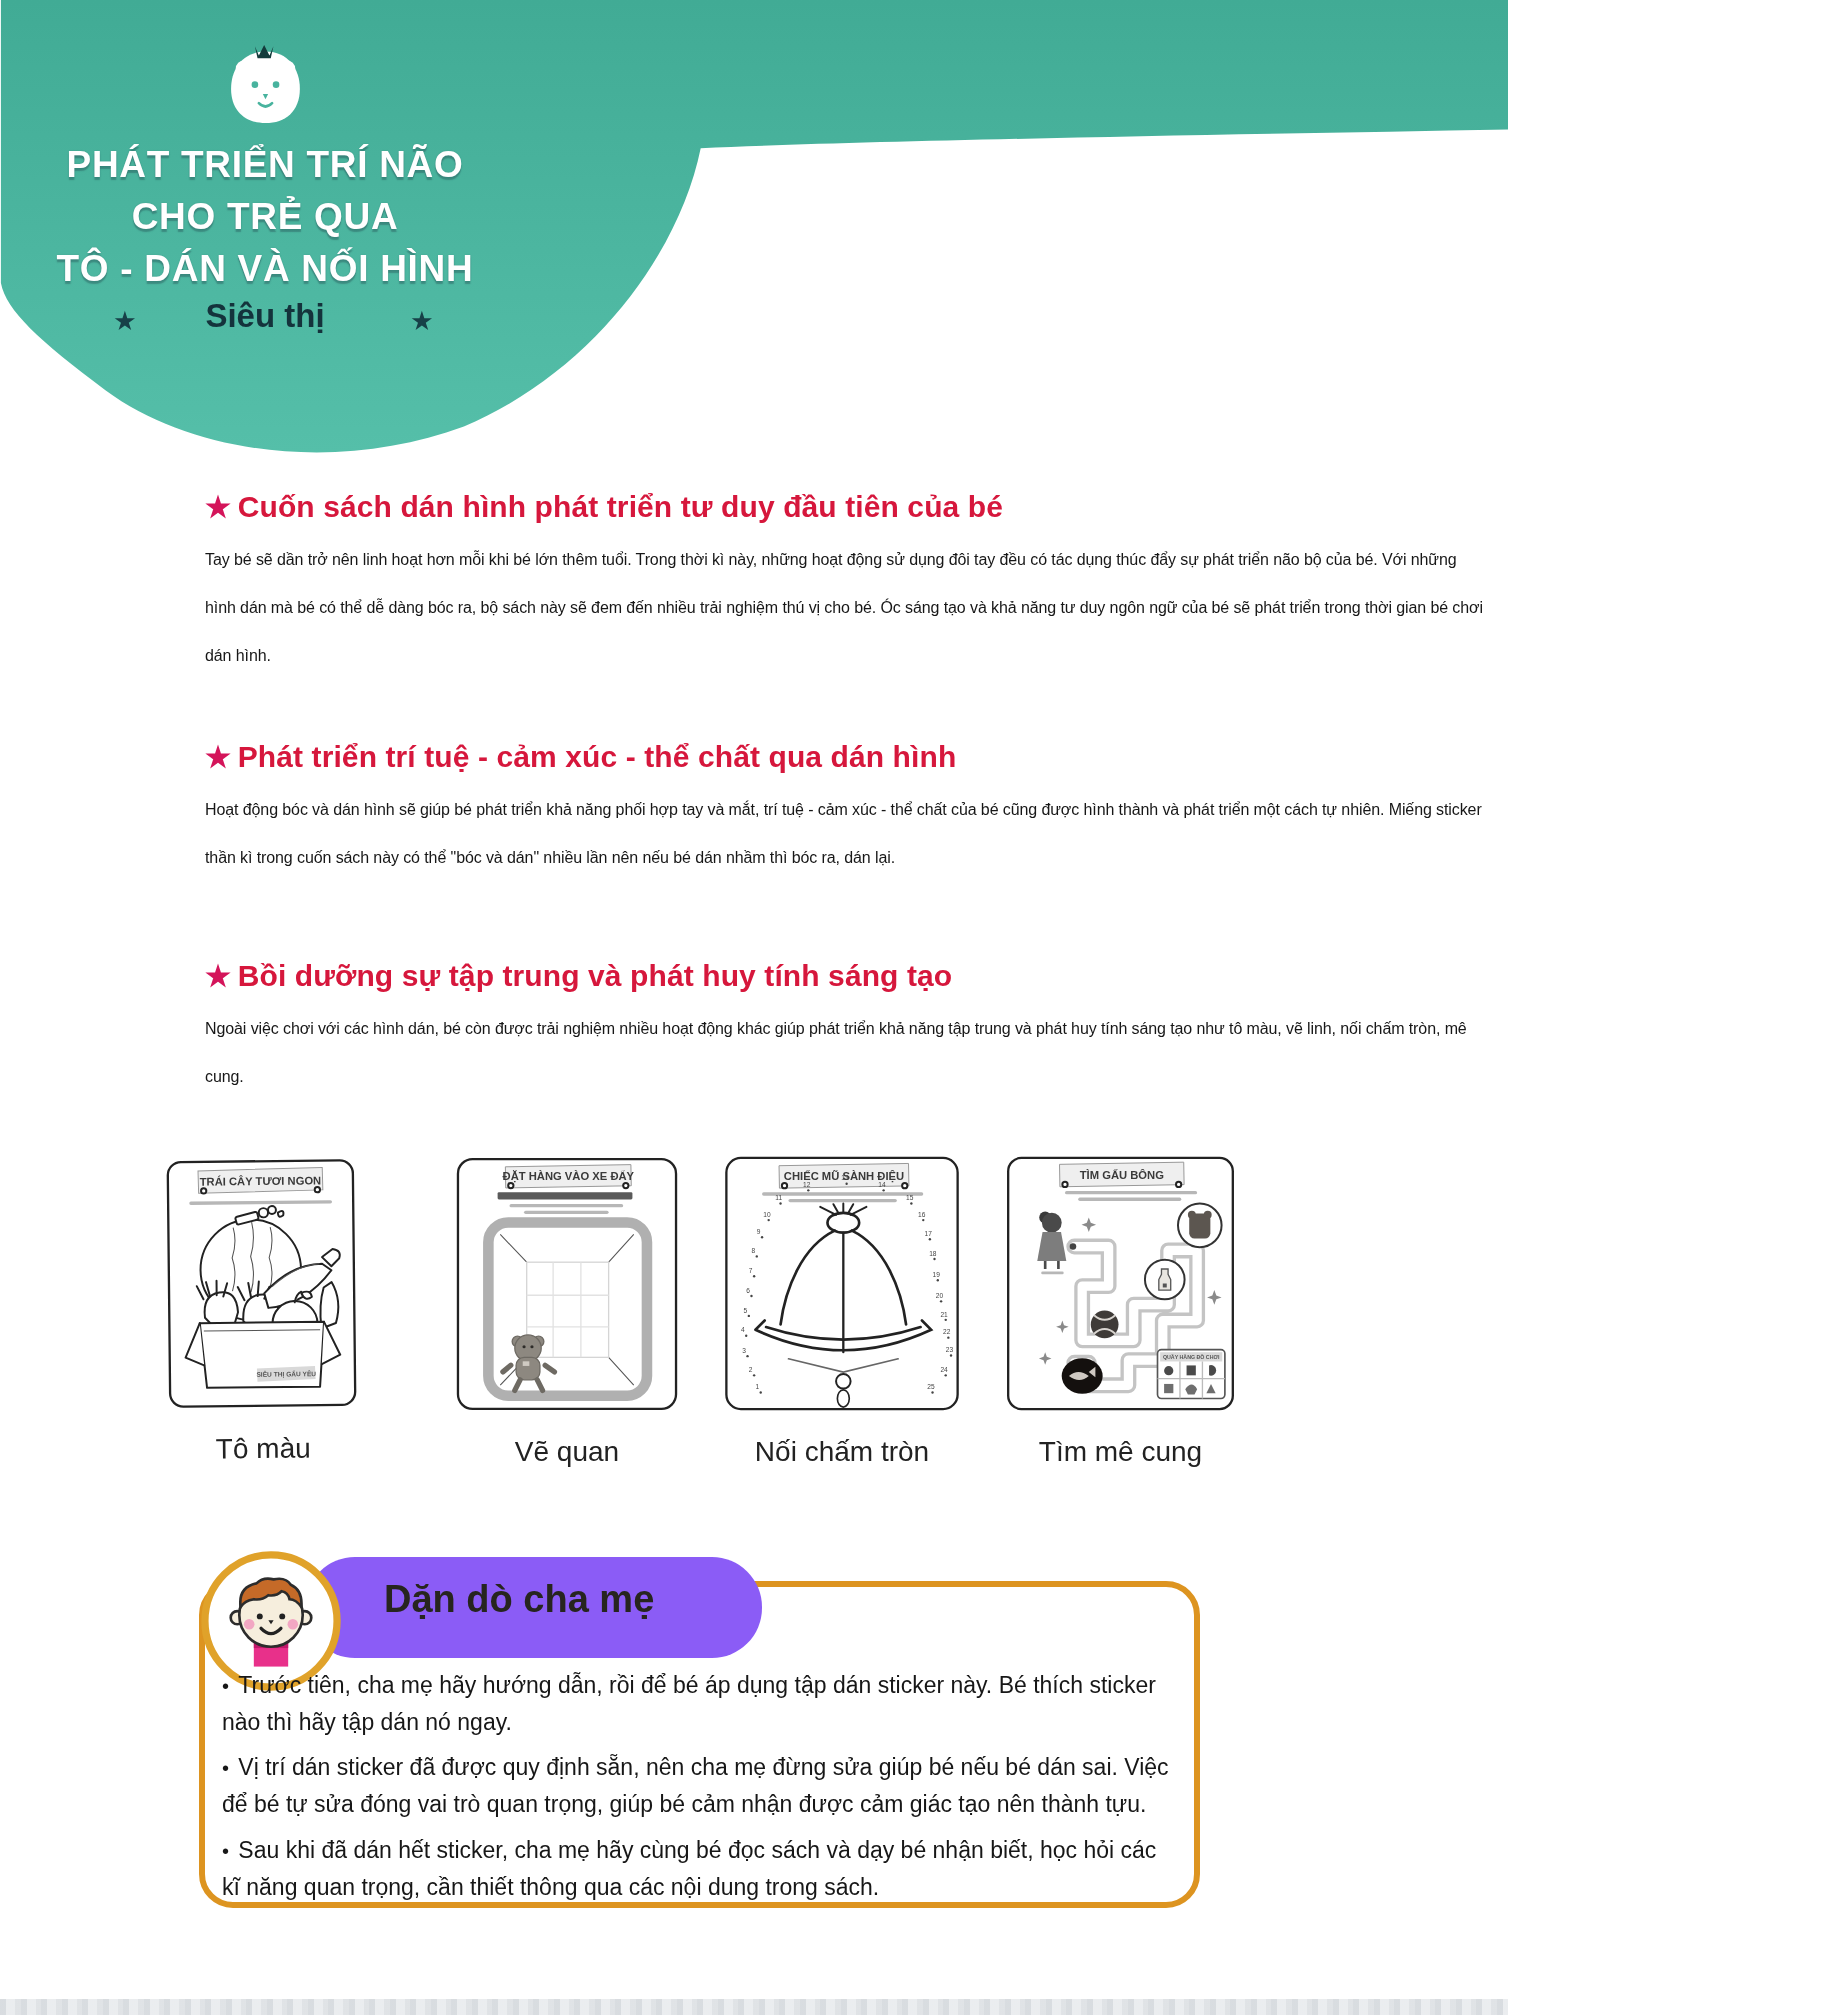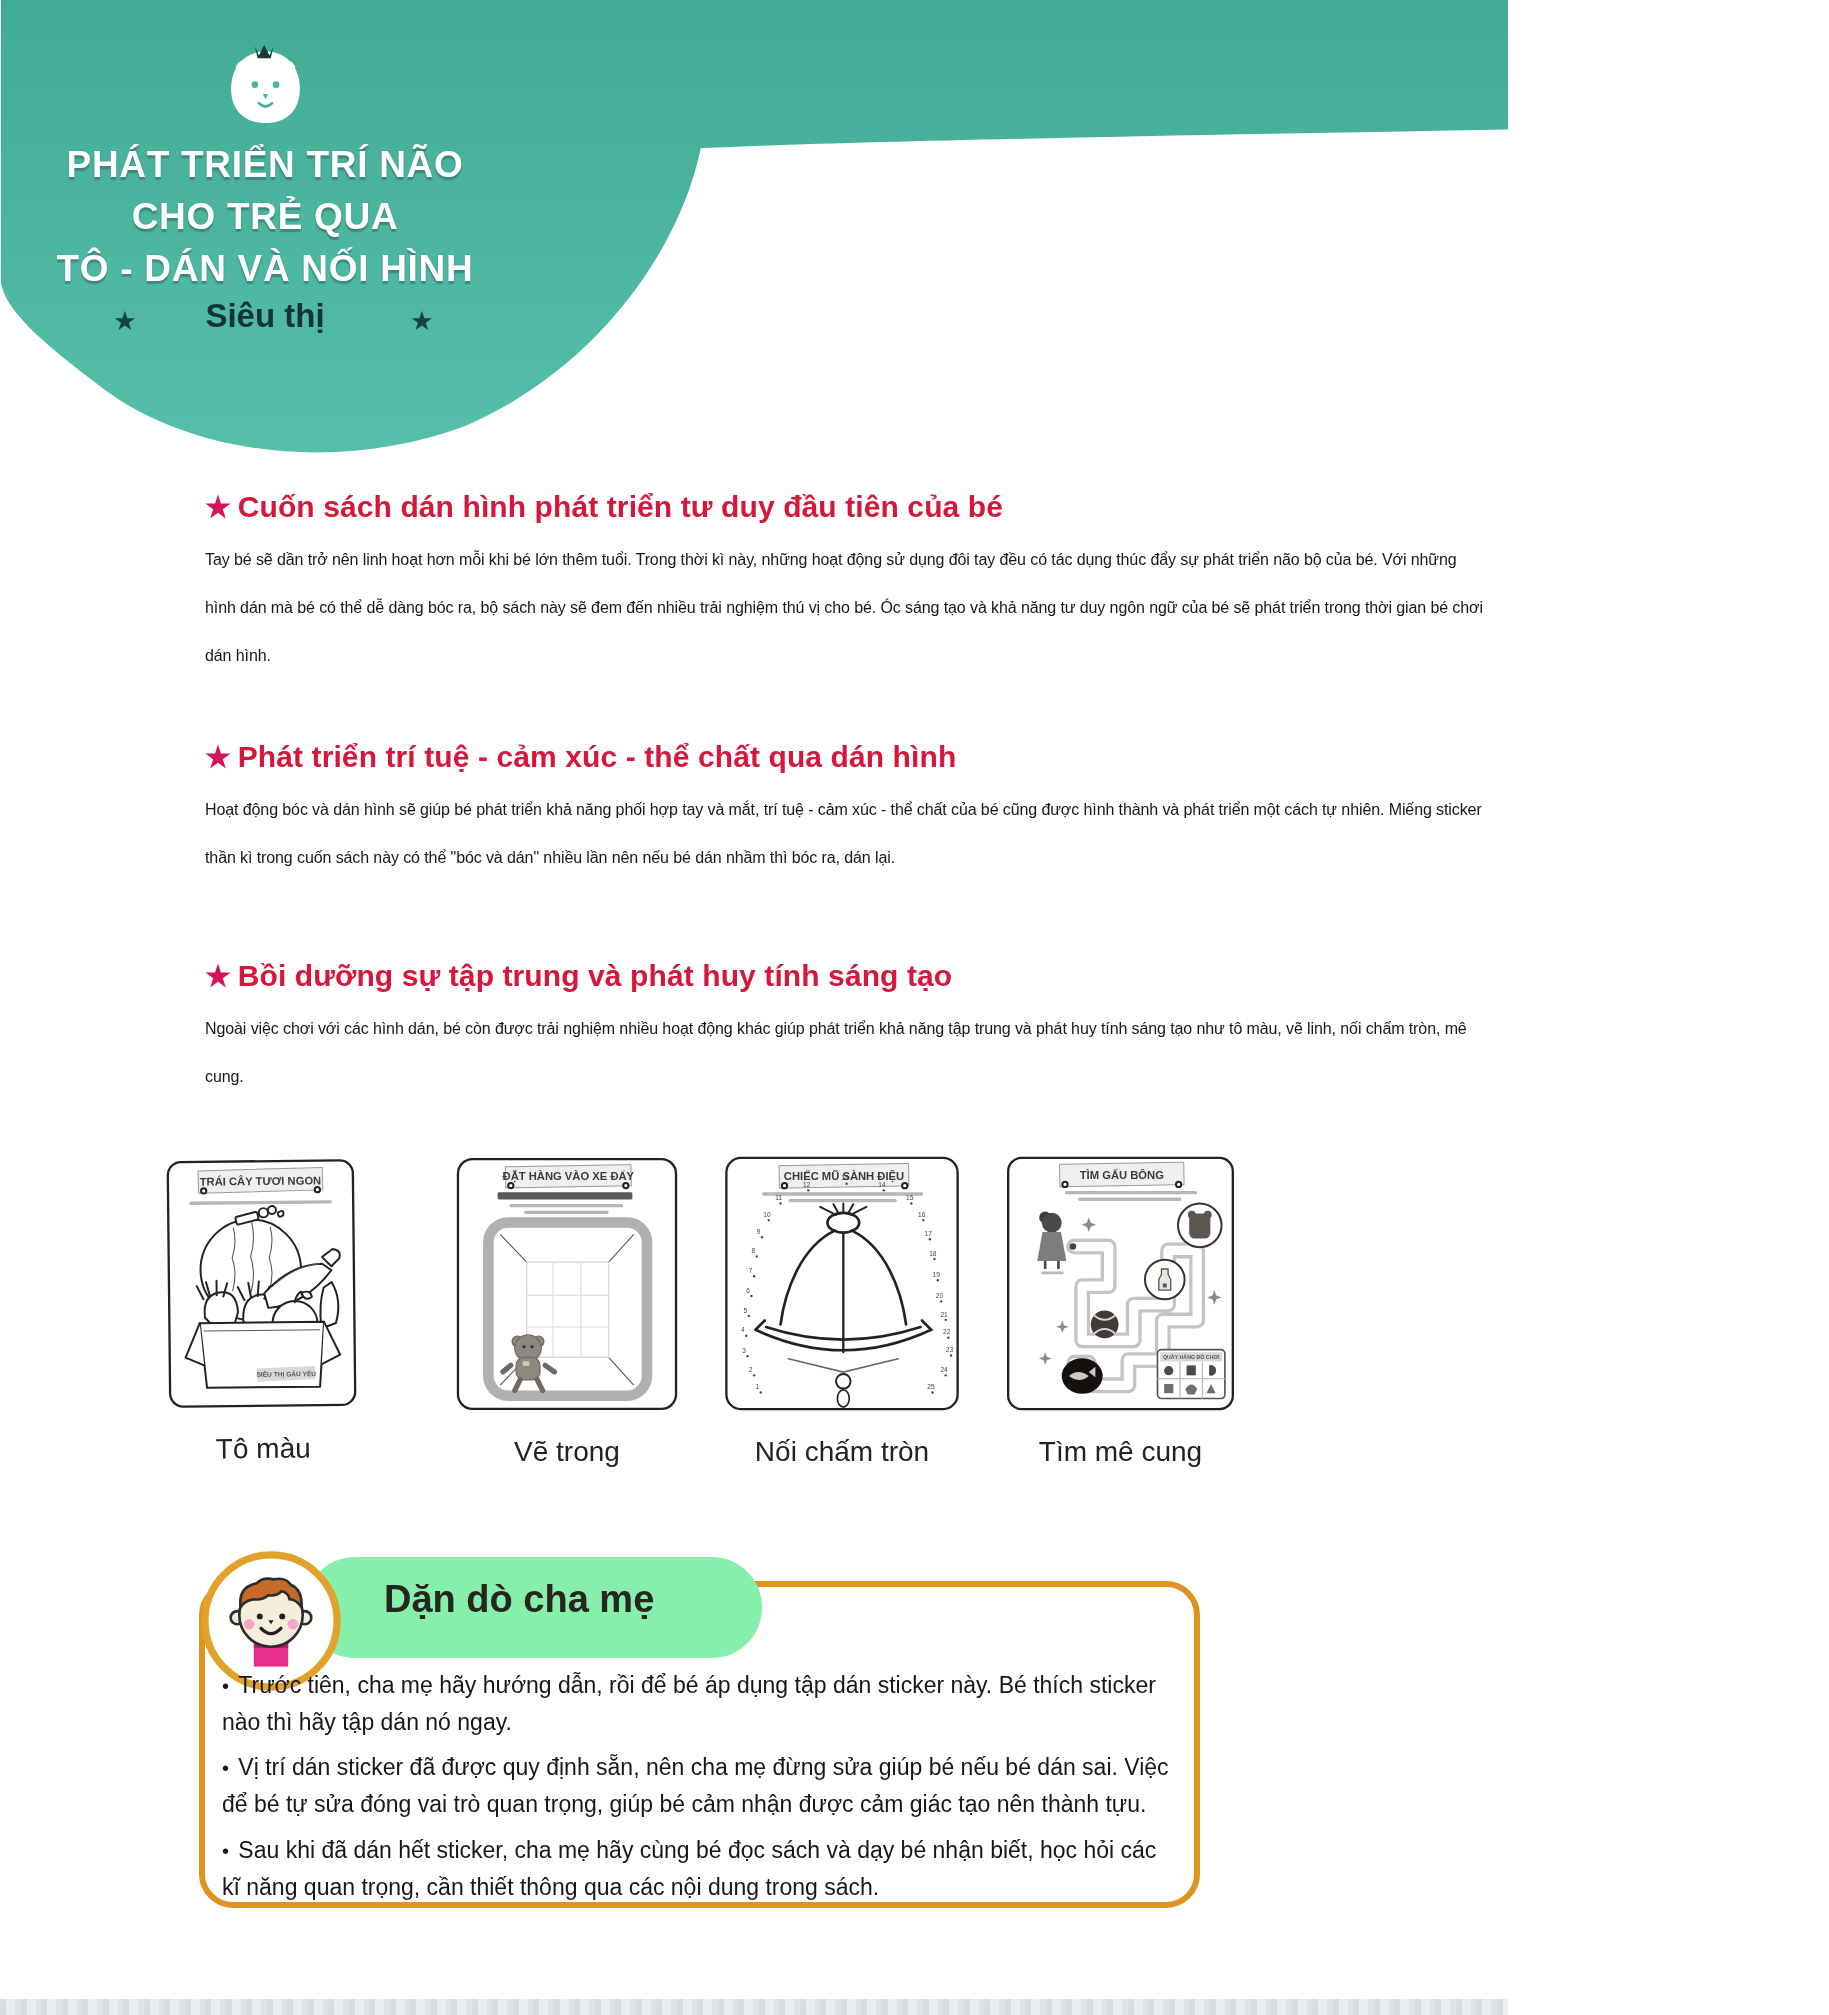--- a/index.html
+++ b/index.html
@@ -44,21 +44,21 @@
   .sketch-thin{stroke:#555;stroke-width:1.6;fill:none;}
   .graylab{fill:#d9d9d9;}
   .graylab-t{font-family:"Liberation Sans",sans-serif;font-weight:bold;fill:#555;
     text-anchor:middle;}
   .dotnum text{font-family:"Liberation Sans",sans-serif;font-size:10px;fill:#444;}
   .dotnum circle{fill:#444;}
   
   #advice-box{position:absolute;left:199px;top:1581px;width:1001px;height:327px;
     border:6px solid #dd9420;border-radius:34px;background:#fff;box-sizing:border-box;}
   #advice-pill{position:absolute;left:305px;top:1557px;width:457px;height:101px;
-    background:#86efac;border-radius:50px;}
+    background:#8b5cf6;border-radius:50px;}
   #advice-pill .lbl{position:absolute;left:79px;top:21px;font-size:38px;font-weight:bold;
     color:#27251f;}
   #advice-avatar{position:absolute;left:199px;top:1549px;width:144px;height:144px;}
   #advice-bullets{position:absolute;left:222px;top:1660px;width:953px;}
   .bullet{font-size:23px;line-height:36px;color:#171717;margin-bottom:9.3px;margin-top:7px;}
   .bullet .dot{font-size:20px;margin-right:9.3px;}
   
   #bottom-strip{position:absolute;left:0;bottom:0;width:1830px;height:16px;opacity:.75;
     background:repeating-linear-gradient(90deg,#ccd1d6 0 6px,#e4e7ea 6px 15px,#d6dade 15px 20.5px);}
 </style>
@@ -174,21 +174,21 @@
             <circle cx="128" cy="282" r="8"></circle>
           <circle cx="112" cy="292" r="20"></circle>
           <rect x="94" y="306" width="36" height="34" rx="12"></rect>
           <path d="M86,318 l-12,10 M138,318 l14,10 M100,340 l-8,16 M126,340 l8,16" stroke-width="8" stroke-linecap="round"></path>
         </g>
         <circle cx="106" cy="290" r="2.4" fill="#2e2c29"></circle>
         <circle cx="118" cy="290" r="2.4" fill="#2e2c29"></circle>
         <rect x="104" y="312" width="10" height="7" fill="#cfcac2"></rect>
       </g>
     </svg>
-    <div class="cap">Vẽ trong</div>
+    <div class="cap">Vẽ quan</div>
   </div>
 
   <div class="thumb" id="thumb3">
     <svg width="240" height="259" viewBox="0 0 362 392">
       <rect x="6" y="6" width="350" height="380" rx="22" class="panel-frame"></rect>
       <rect x="86" y="16" width="196" height="34" class="banner" transform="rotate(-1 184 33)"></rect>
       <circle cx="94" cy="48" r="4" class="sketch" fill="none"></circle>
       <circle cx="276" cy="48" r="4" class="sketch" fill="none"></circle>
       <text x="184" y="40" class="banner-t" font-size="17">CHIẾC MŨ SÀNH ĐIỆU</text>
       <rect x="60" y="58" width="244" height="5" rx="2.5" class="tiny-line"></rect>

